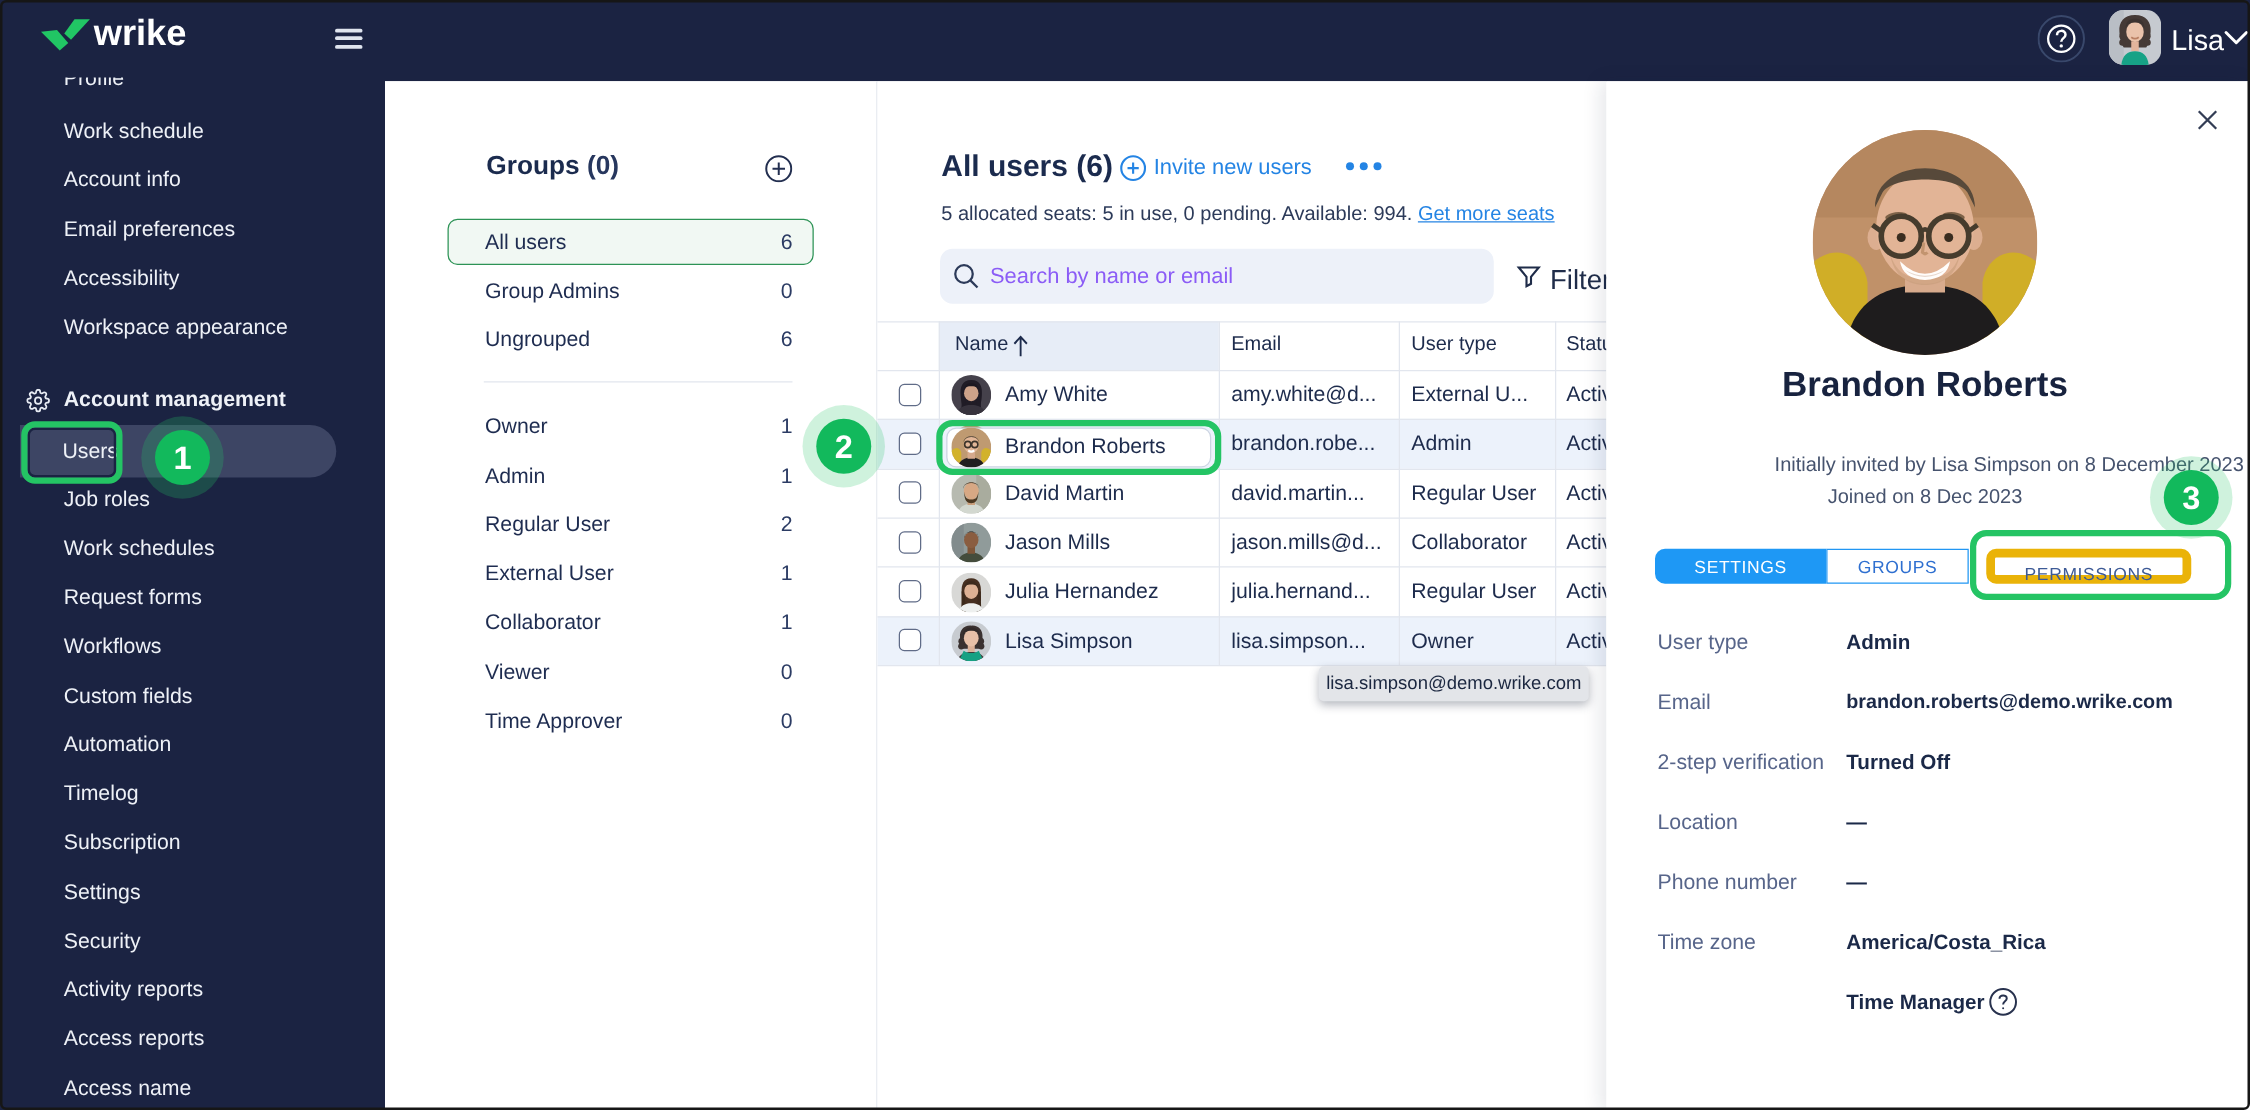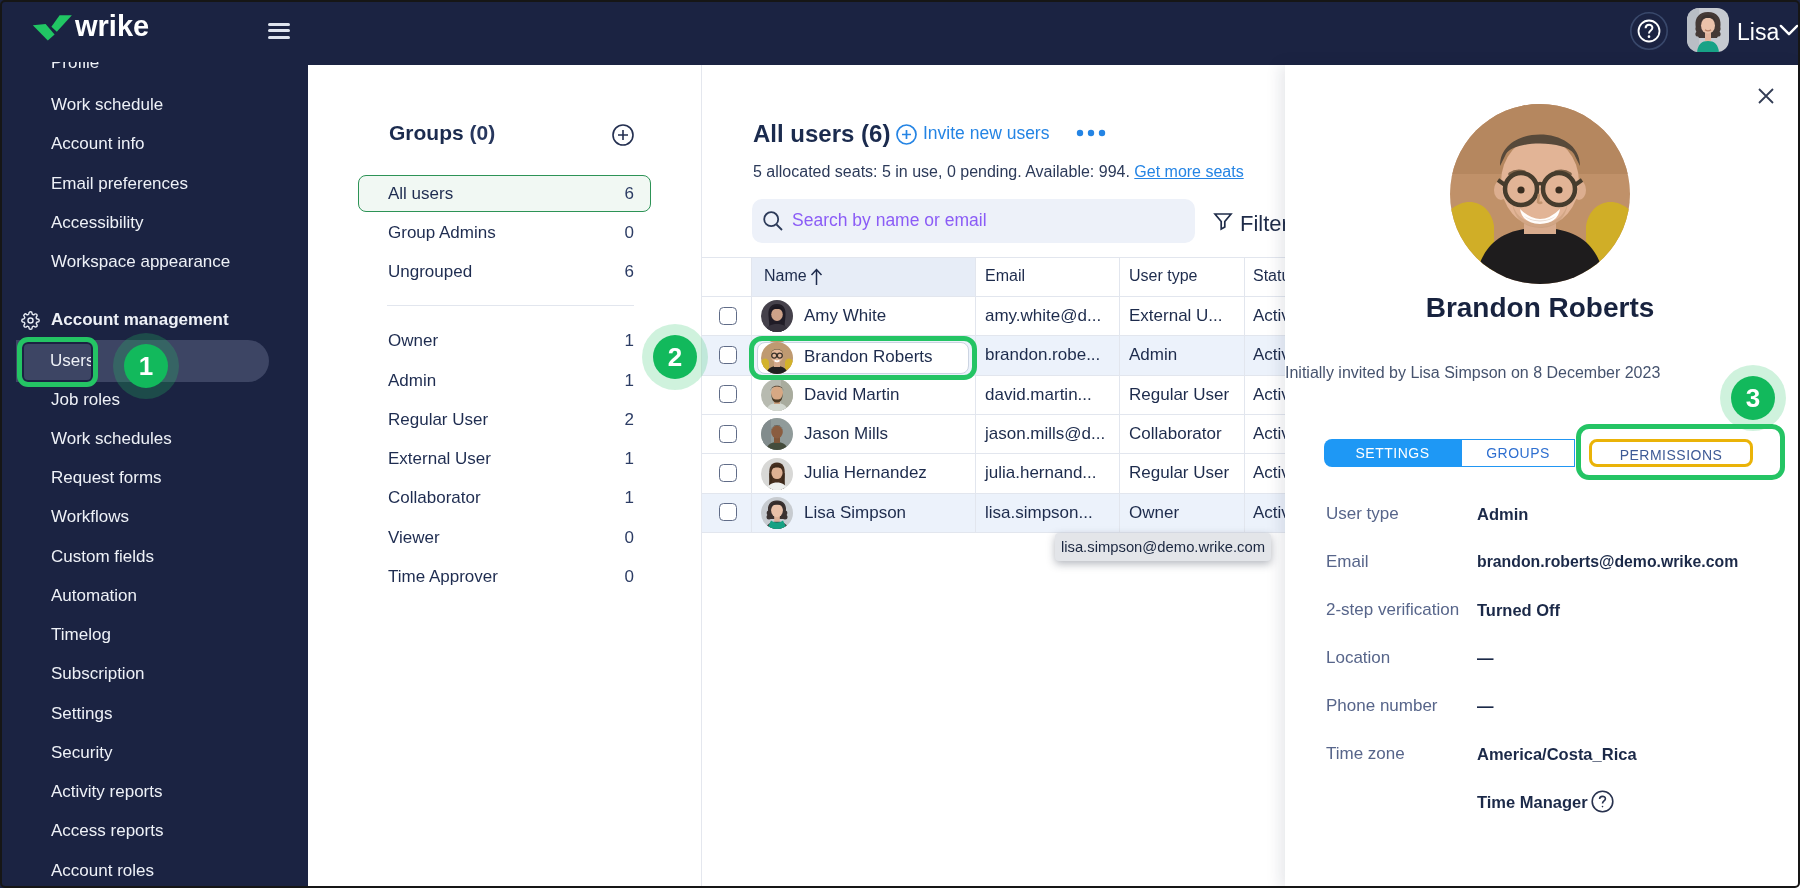--- a/index.html
+++ b/index.html
@@ -100,21 +100,21 @@
   <div class="sitem" style="top:405px">Request forms</div>
   <div class="sitem" style="top:444.3px">Workflows</div>
   <div class="sitem" style="top:483.5px">Custom fields</div>
   <div class="sitem" style="top:522.8px">Automation</div>
   <div class="sitem" style="top:562px">Timelog</div>
   <div class="sitem" style="top:601.3px">Subscription</div>
   <div class="sitem" style="top:640.5px">Settings</div>
   <div class="sitem" style="top:679.8px">Security</div>
   <div class="sitem" style="top:719px">Activity reports</div>
   <div class="sitem" style="top:758.3px">Access reports</div>
-  <div class="sitem" style="top:797.5px">Account roles</div>
+  <div class="sitem" style="top:797.5px">Access name</div>
 </div>
 
 <div id="content">
 
   <div id="groups">
     <div class="abs" style="left:81px;top:56px;font-size:21px;font-weight:bold;color:#1b2b4e">Groups <span style="color:#27375e">(0)</span></div>
     <svg class="abs" style="left:304px;top:59px" width="22" height="22" viewBox="0 0 22 22" fill="none" stroke="#232f50" stroke-width="1.6">
       <circle cx="11" cy="11" r="10"></circle>
         <path d="M11 6 v10 M6 11 h10"></path>
     </svg>
@@ -324,25 +324,26 @@
       <path d="M55 81 L48 76 M125 81 L132 76" stroke="#463c2d" stroke-width="4"></path>
       <circle cx="71" cy="86" r="3.6" fill="#3a2d20"></circle>
       <circle cx="109" cy="86" r="3.6" fill="#3a2d20"></circle>
       <path d="M89 90 L88 98 Q90 100 92 98" stroke="#c2946f" stroke-width="2.5" fill="none"></path>
       <path d="M70 105 Q90 125 110 105 Q108 119 90 120 Q72 119 70 105 Z" fill="#fffdfb"></path>
       <path d="M74 112 Q90 121 106 112 Q100 117 90 117.5 Q80 117 74 112 Z" fill="#e8d7cc"></path>
     </svg>
   </div>
 
   <div class="abs" style="left:0;top:227px;width:510px;text-align:center;font-size:28px;font-weight:bold;color:#18233f">Brandon Roberts</div>
-  <div class="abs" style="left:0;top:299px;width:510px;text-align:left;font-size:16px;color:#46536e">Initially invited by Lisa Simpson on 8 December 2023</div>
+  <div class="abs" style="left:0;top:299px;width:510px;text-align:right;font-size:16px;color:#46536e">Initially invited by Lisa Simpson on 8 December 2023</div>
+  <div class="abs" style="left:0;top:324px;width:510px;text-align:center;font-size:16px;color:#46536e">Joined on 8 Dec 2023</div>
 
   <div class="abs" style="left:39px;top:374px;width:137px;height:28px;background:#1e98f5;border-radius:8px 0 0 8px;color:#fff;font-size:14px;text-align:center;line-height:28px;letter-spacing:0.5px">SETTINGS</div>
   <div class="abs" style="left:176px;top:374px;width:114px;height:28px;background:#fff;border:1px solid #2196f3;color:#2e6fd0;font-size:14px;text-align:center;line-height:26px;letter-spacing:0.5px">GROUPS</div>
-  <div class="abs" style="left:304px;top:374px;width:164px;height:28px;background:#fff;border:3px solid #eab308;border-radius:8px;color:#3d5a96;font-size:14px;text-align:center;line-height:26px;letter-spacing:0.5px">PERMISSIONS</div>
+  <div class="abs" style="left:304px;top:374px;width:164px;height:28px;background:#fff;border:7px solid #eab308;border-radius:8px;color:#3d5a96;font-size:14px;text-align:center;line-height:26px;letter-spacing:0.5px">PERMISSIONS</div>
 
   <div class="flabel" style="top:438px">User type</div>
     <div class="fval" style="top:438px">Admin</div>
   <div class="flabel" style="top:486px">Email</div>
     <div class="fval" style="top:486px;font-size:15.8px">brandon.roberts@demo.wrike.com</div>
   <div class="flabel" style="top:534px">2-step verification</div>
     <div class="fval" style="top:534px">Turned Off</div>
   <div class="flabel" style="top:582px">Location</div>
     <div class="fval" style="top:582px">—</div>
   <div class="flabel" style="top:630px">Phone number</div>

